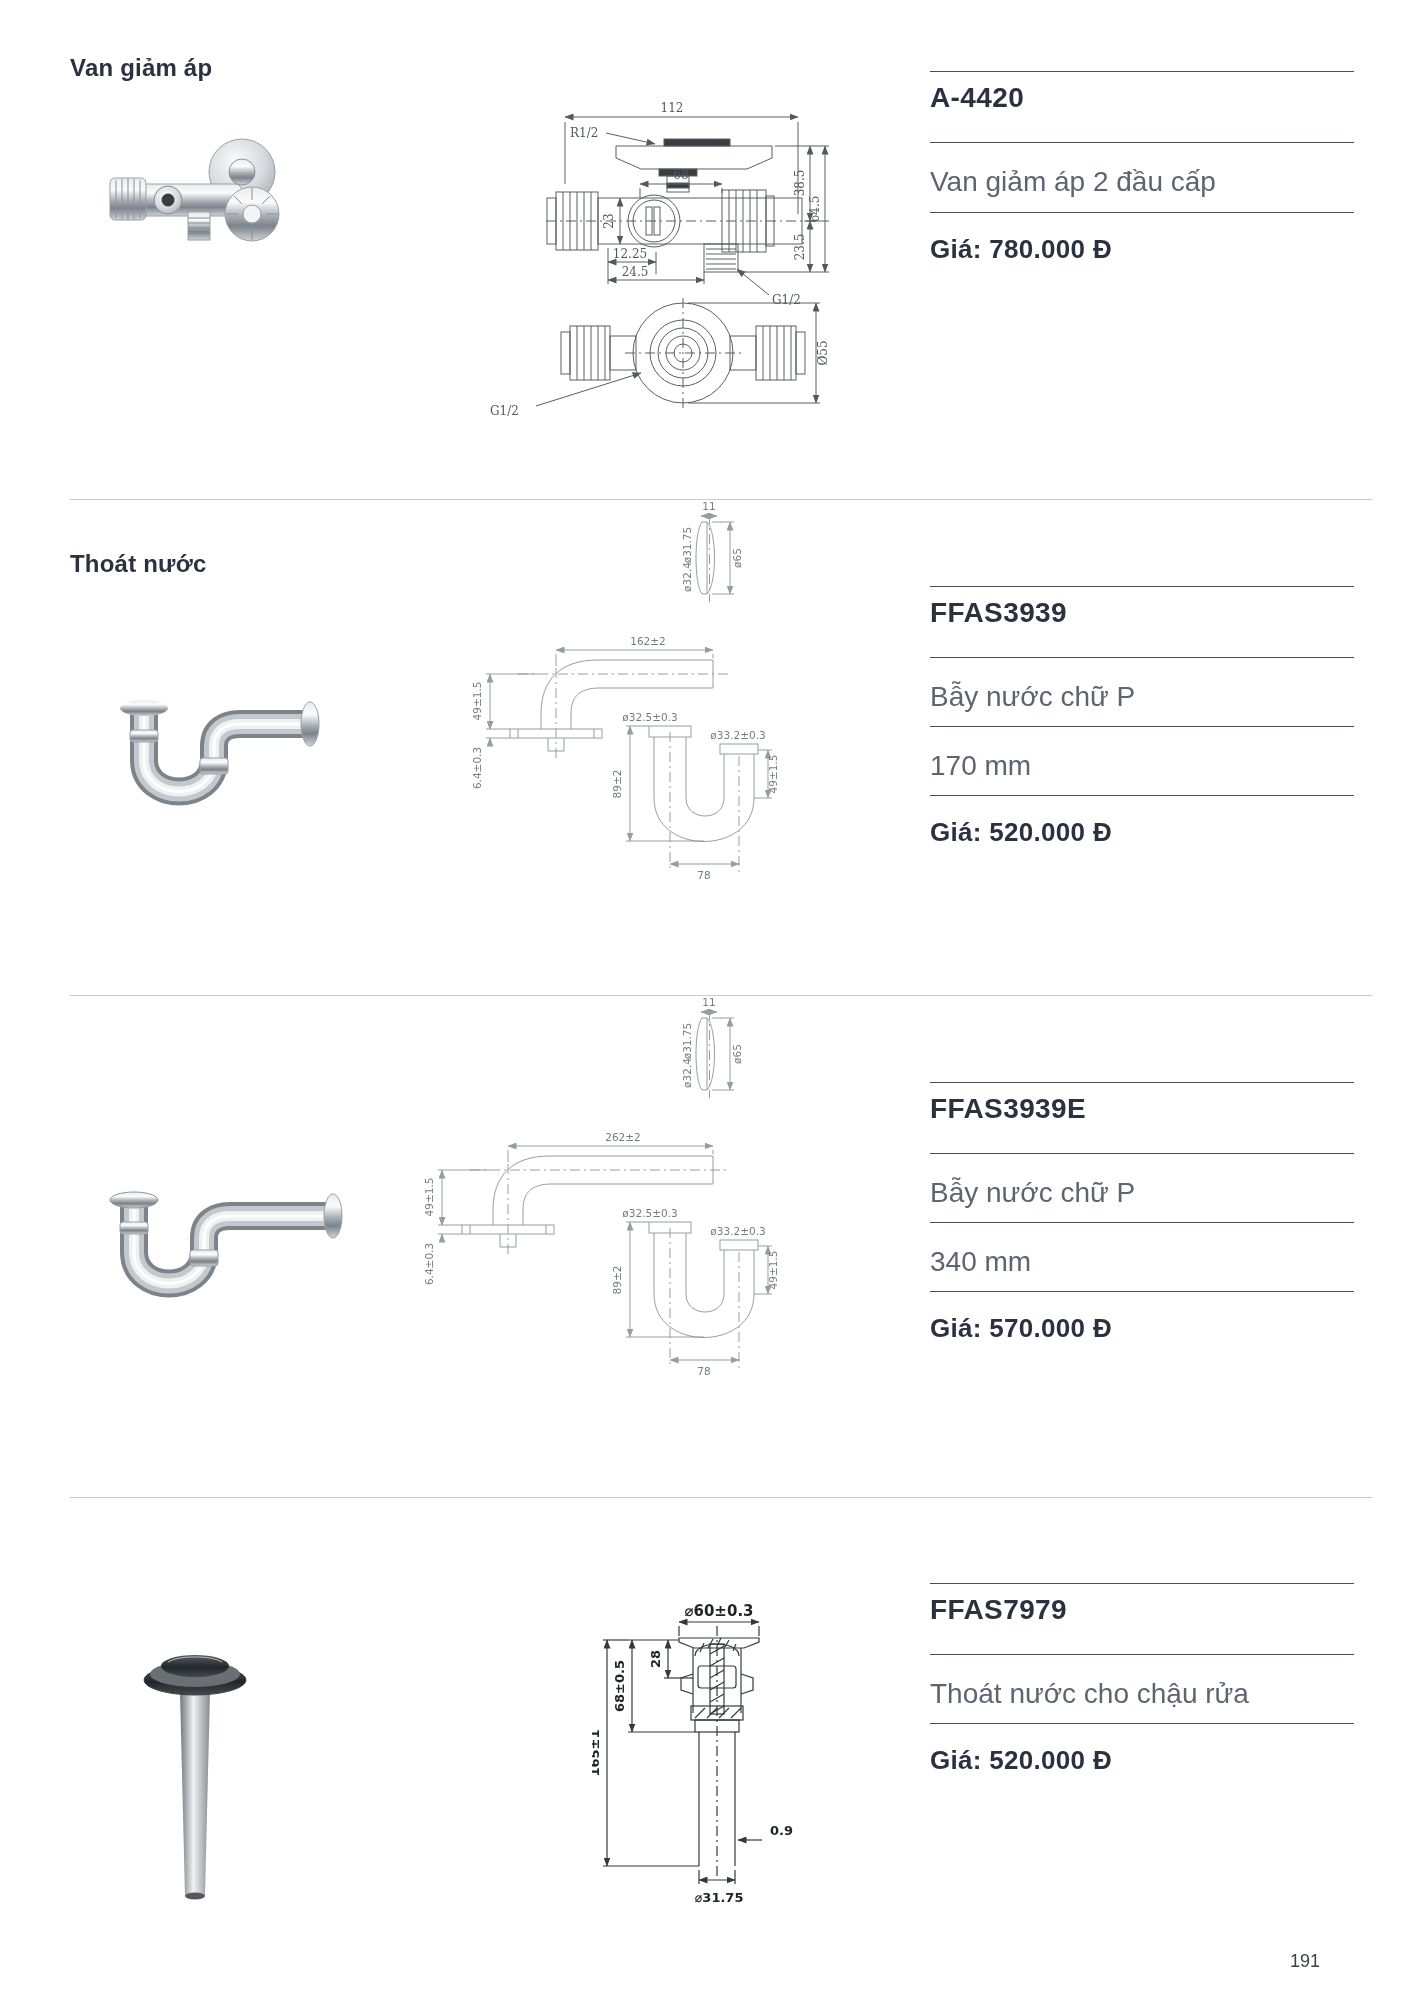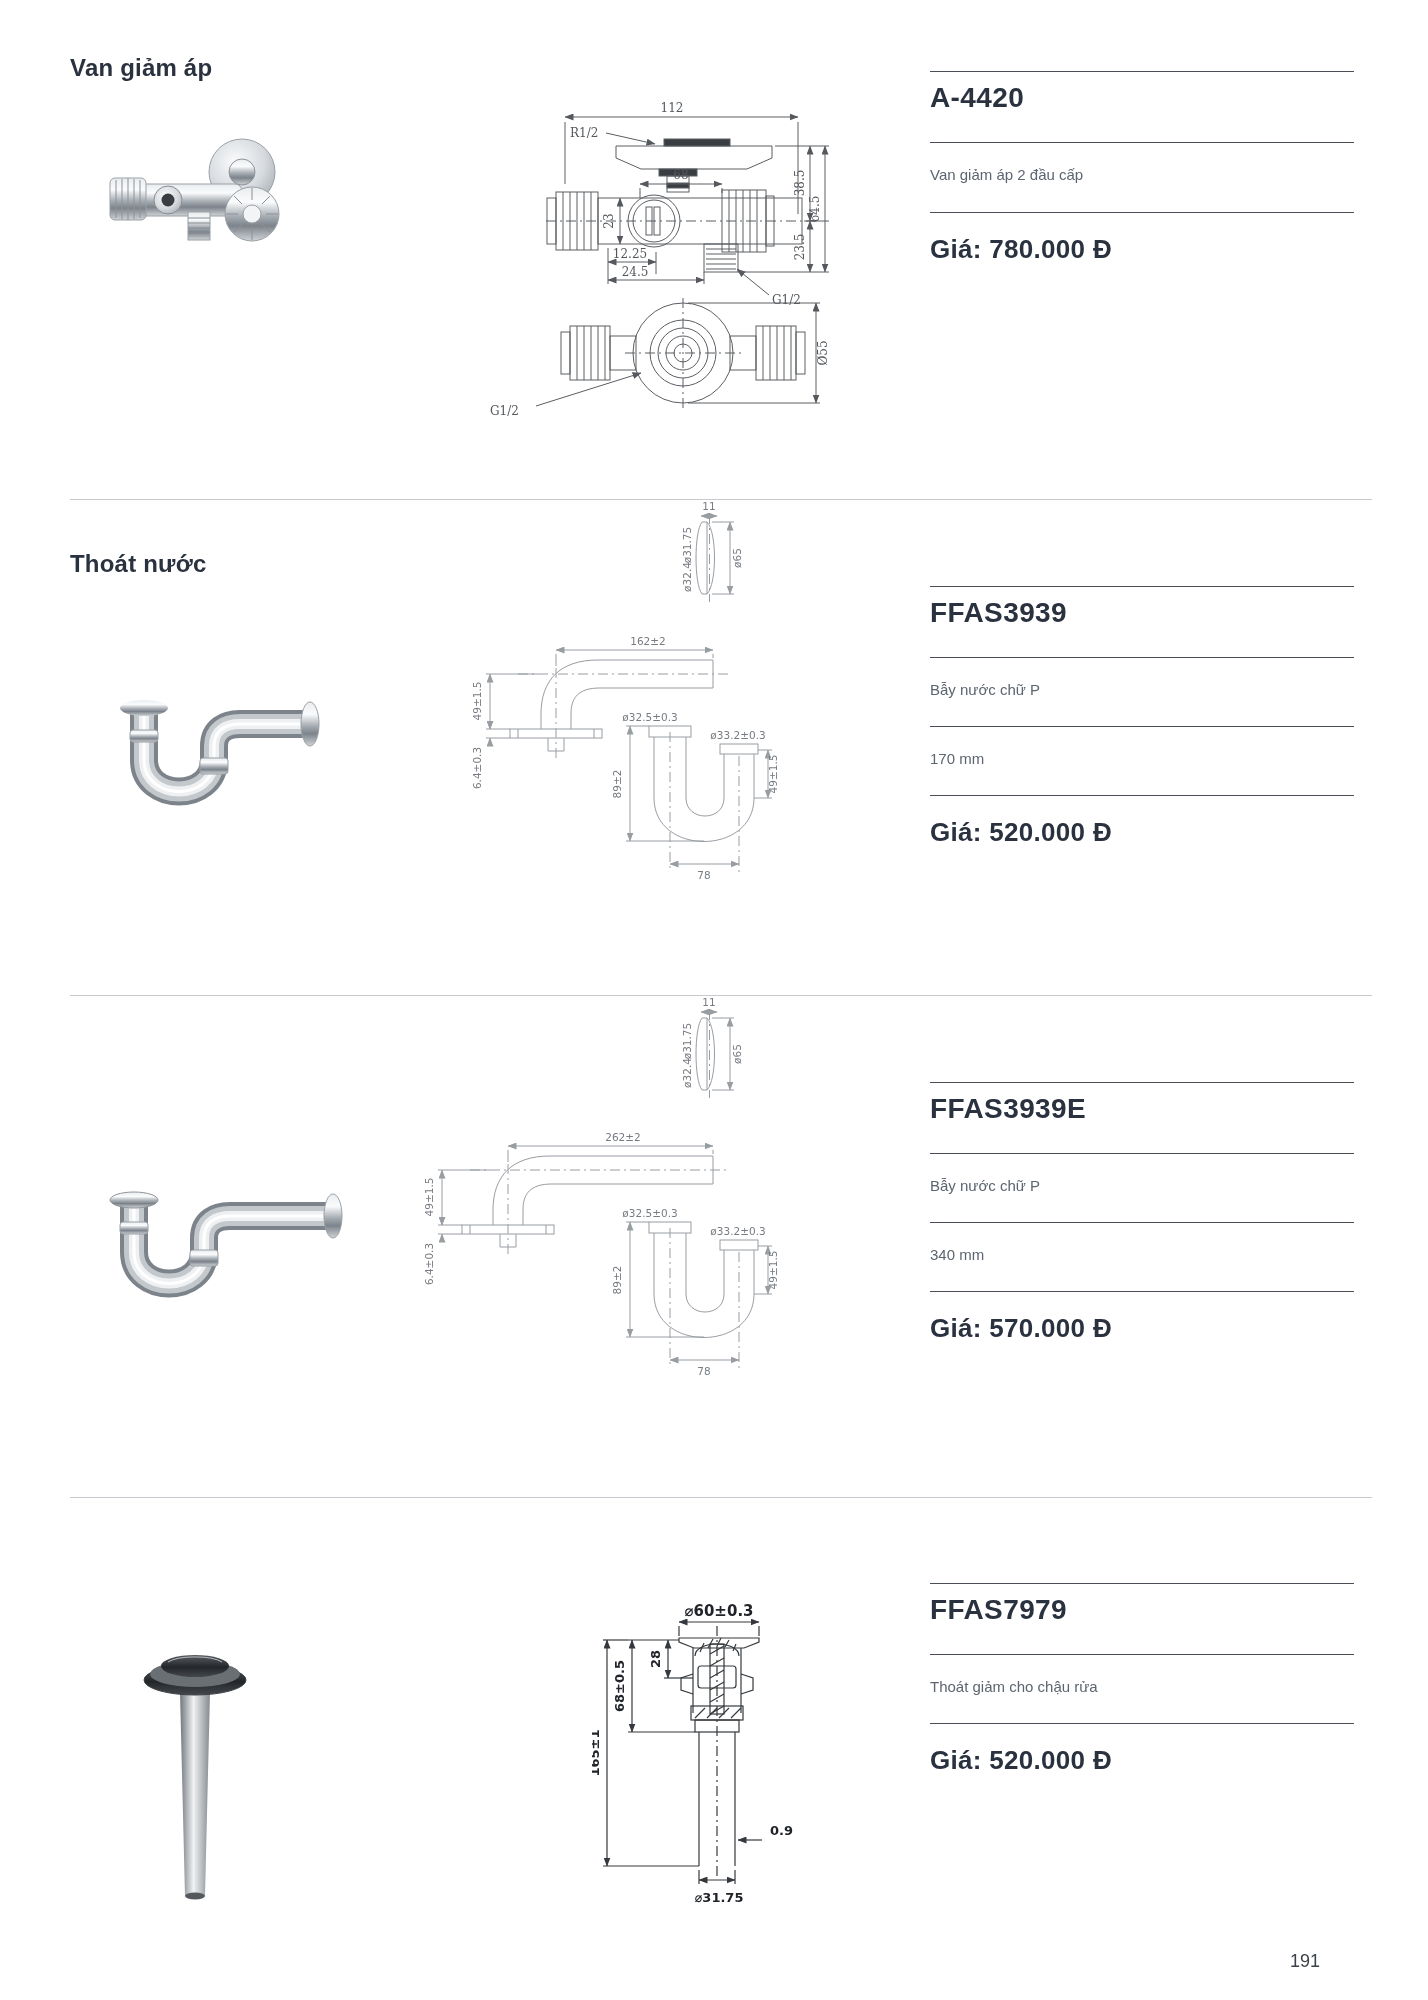--- a/index.html
+++ b/index.html
@@ -2,21 +2,21 @@
 <html><head>
 <meta charset="utf-8">
 <style>
   html,body{margin:0;padding:0;background:#ffffff;}
   .page{position:relative;width:1428px;height:2000px;background:#ffffff;overflow:hidden;
         font-family:"Liberation Sans",sans-serif;}
   .sec-heading{position:absolute;left:70px;font-size:24px;font-weight:bold;color:#2a3240;letter-spacing:.2px;}
   .divider{position:absolute;left:70px;width:1302px;height:1px;background:#c6c9cd;}
   .rline{position:absolute;left:930px;width:424px;height:1px;background:#4a4f56;}
   .pcode{position:absolute;left:930px;font-size:28px;font-weight:bold;color:#2a3240;letter-spacing:.4px;}
-  .pdesc{position:absolute;left:930px;font-size:15px;color:#5d6571;}
+  .pdesc{position:absolute;left:930px;font-size:28px;color:#5d6571;}
   .pprice{position:absolute;left:930px;font-size:26px;font-weight:bold;color:#2a3240;letter-spacing:.3px;text-align:right;}
   .page-num{position:absolute;left:1290px;top:1951px;width:70px;text-align:left;font-size:18px;color:#3c424a;}
   svg.abs{position:absolute;}
   .sv{stroke:#5a5e63;stroke-width:1;fill:none;}
   .st{stroke:#989da2;stroke-width:1;fill:none;}
   .sd{stroke:#35393d;stroke-width:1.2;fill:none;}
   .cl{stroke-dasharray:10 4 2 4;}
   text.dv{font-family:"DejaVu Serif",serif;font-size:12px;fill:#55595e;stroke:none;}
   text.dt{font-family:"DejaVu Sans",sans-serif;font-size:10.5px;fill:#777c82;stroke:none;}
   text.dd{font-family:"DejaVu Sans",sans-serif;font-size:13px;font-weight:bold;fill:#202428;stroke:none;}
@@ -383,19 +383,19 @@
     <text class="dd" transform="rotate(-90 68 81)" x="68" y="81" text-anchor="middle">28</text>
     <text class="dd" transform="rotate(-90 32 108)" x="32" y="108" text-anchor="middle">68±0.5</text>
     <text class="dd" transform="rotate(-90 7 175)" x="7" y="175" text-anchor="middle">165±1</text>
     <text class="dd" x="178" y="257">0.9</text>
     <text class="dd" x="127" y="324" text-anchor="middle">⌀31.75</text>
   </svg>
 
   <div class="rline" style="top:1583px"></div>
   <div class="pcode" style="top:1594px">FFAS7979</div>
   <div class="rline" style="top:1654px"></div>
-  <div class="pdesc" style="top:1678px">Thoát giảm cho chậu rửa</div>
+  <div class="pdesc" style="top:1678px">Thoát nước cho chậu rửa</div>
   <div class="rline" style="top:1723px"></div>
   <div class="pprice" style="top:1745px">Giá: 520.000 Đ</div>
 
   <div class="page-num">191</div>
 
 </div>
 
 </body></html>

